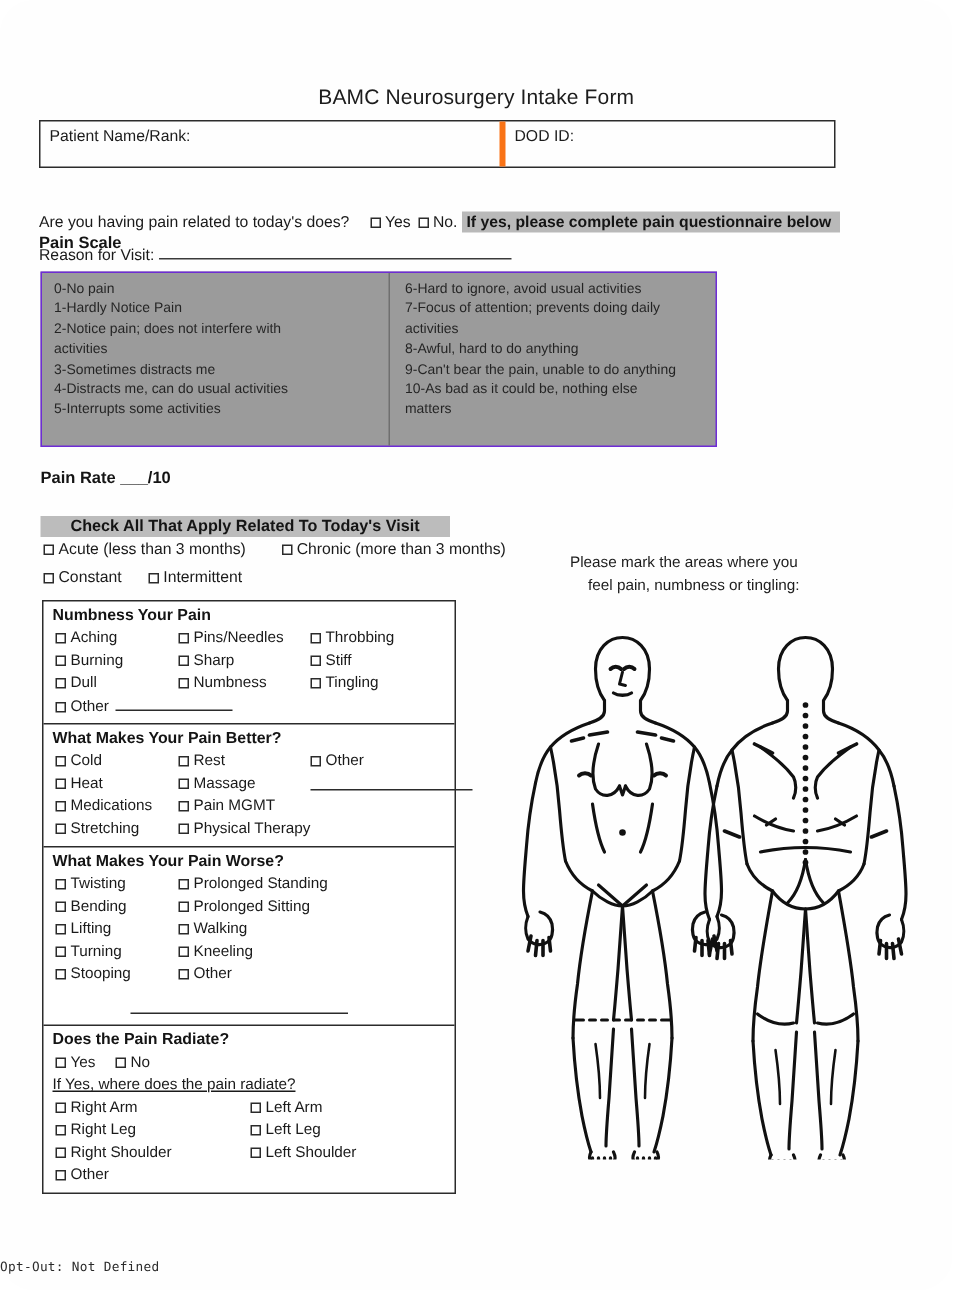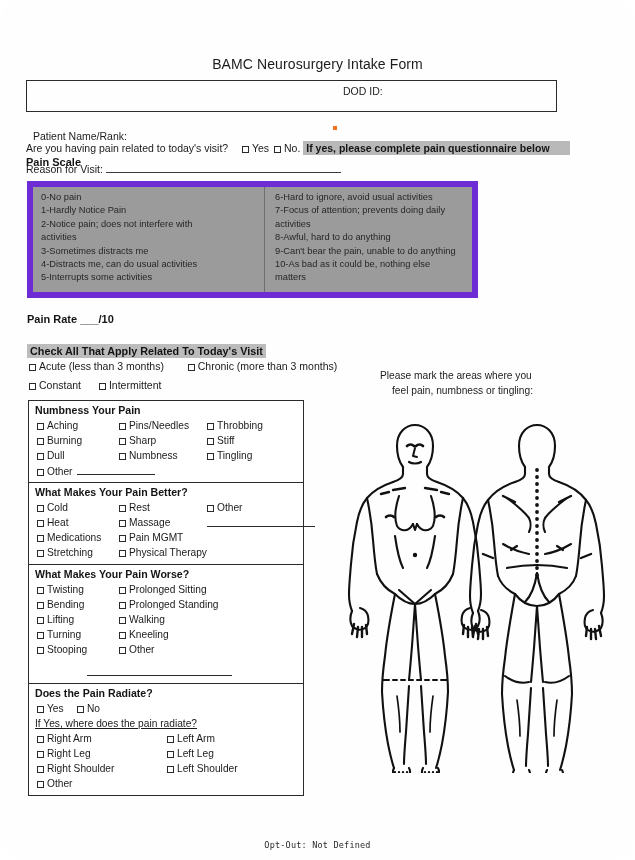--- a/index.html
+++ b/index.html
@@ -47,21 +47,20 @@
   }
   .pt-cell {
     box-sizing: border-box;
     padding: 4px 0 0 6px;
     font-size: 10.5px;
     color: #1c1c1c;
   }
   .pt-cell.left {
     width: 310px;
     border-right: 4px solid #f97316;
-    margin-top: 45px;
   }
   .pt-cell.right { flex: 1; }
 
   
   .reason-row {
     position: absolute;
     left: 26px; top: 127px;
     width: 560px;
     font-size: 10.5px;
     white-space: nowrap;
@@ -78,21 +77,21 @@
   .pain-q-row {
     position: absolute;
     left: 26px; top: 142px;
     font-size: 10.5px;
     white-space: nowrap;
   }
   .hl {
     background: #b9b9b9;
     color: #151515;
     font-weight: bold;
-    padding: 1px 20px 1px 3px;
+    padding: 1px 6px 1px 3px;
   }
   .cbx {
     display: inline-block;
     width: 7px; height: 7px;
     border: 1px solid #2b2b2b;
     margin: 0 3px 0 2px;
     vertical-align: -1px;
     box-sizing: border-box;
     background: #fff;
   }
@@ -104,21 +103,21 @@
     font-size: 11px;
     font-weight: bold;
     color: #141414;
   }
   .pain-scale-box {
     position: absolute;
     left: 27px; top: 181px;
     width: 451px;
     height: 117px;
     background: #9c9c9c;
-    border: 6px solid #6d28d9;
+    border: 1px solid #6d28d9;
     box-sizing: border-box;
     display: flex;
     filter: contrast(0.96);
   }
   .ps-col {
     box-sizing: border-box;
     padding: 4px 4px 0 8px;
     font-size: 9.3px;
     line-height: 13.4px;
     color: #1f1f1f;
@@ -138,21 +137,21 @@
   }
 
   
   .check-all-head {
     position: absolute;
     left: 27px; top: 344px;
     font-size: 10.8px;
     font-weight: bold;
     background: #bcbcbc;
     color: #141414;
-    padding: 1px 3px;
+    padding: 1px 20px;
   }
   .acute-row {
     position: absolute;
     left: 27px; top: 360px;
     font-size: 10.5px;
     white-space: nowrap;
   }
   .acute-row .gap { display: inline-block; width: 16px; }
   .constant-row {
     position: absolute;
@@ -240,21 +239,21 @@
     width: 290px;
     height: 355px;
   }
   .body-figs svg { display: block; }
 
   
   .footer {
     position: absolute;
     left: 0; top: 840px;
     width: 635px;
-    text-align: center;
+    text-align: left;
     font-family: "DejaVu Sans Mono", monospace;
     font-size: 8.5px;
     color: #2a2a2a;
     letter-spacing: .2px;
   }
 </style>
 </head>
 <body>
 
 <div class="page">
@@ -268,21 +267,21 @@
     <div class="pt-cell right">
       <span>DOD ID:</span>
     </div>
   </div>
 
   <div class="reason-row">
     <span>Reason for Visit:</span><span class="reason-rule"></span>
   </div>
 
   <div class="pain-q-row">
-    <span>Are you having pain related to today's visit?</span>
+    <span>Are you having pain related to today's does?</span>
     <span class="gapsm">&nbsp;&nbsp;</span>
     <span class="cbx"></span><span>Yes</span>
     <span class="cbx"></span><span>No.</span>
     <span class="hl">If yes, please complete pain questionnaire below</span>
   </div>
 
   <div class="pain-scale-label">Pain Scale</div>
   <div class="pain-scale-box">
     <div class="ps-col a">
       <div class="ps-item">0-No pain</div>
@@ -370,22 +369,22 @@
       <div class="qhead">What Makes Your Pain Worse?</div>
       <div class="qrow">
         <div class="qcol" style="width:82px">
           <div class="opt"><span class="cbx"></span><span>Twisting</span></div>
           <div class="opt"><span class="cbx"></span><span>Bending</span></div>
           <div class="opt"><span class="cbx"></span><span>Lifting</span></div>
           <div class="opt"><span class="cbx"></span><span>Turning</span></div>
           <div class="opt"><span class="cbx"></span><span>Stooping</span></div>
         </div>
         <div class="qcol" style="width:150px">
+          <div class="opt"><span class="cbx"></span><span>Prolonged Standing</span></div>
           <div class="opt"><span class="cbx"></span><span>Prolonged  Sitting</span></div>
-          <div class="opt"><span class="cbx"></span><span>Prolonged Standing</span></div>
           <div class="opt"><span class="cbx"></span><span>Walking</span></div>
           <div class="opt"><span class="cbx"></span><span>Kneeling</span></div>
           <div class="opt"><span class="cbx"></span><span>Other</span></div>
         </div>
       </div>
       <span class="rule-long"></span>
     </div>
 
     <div class="qsection">
       <div class="qhead">Does the Pain Radiate?</div>

